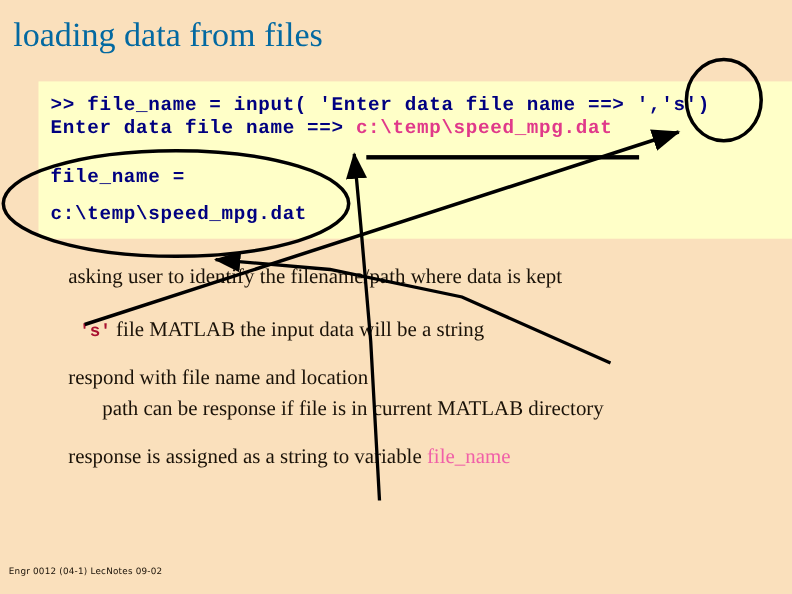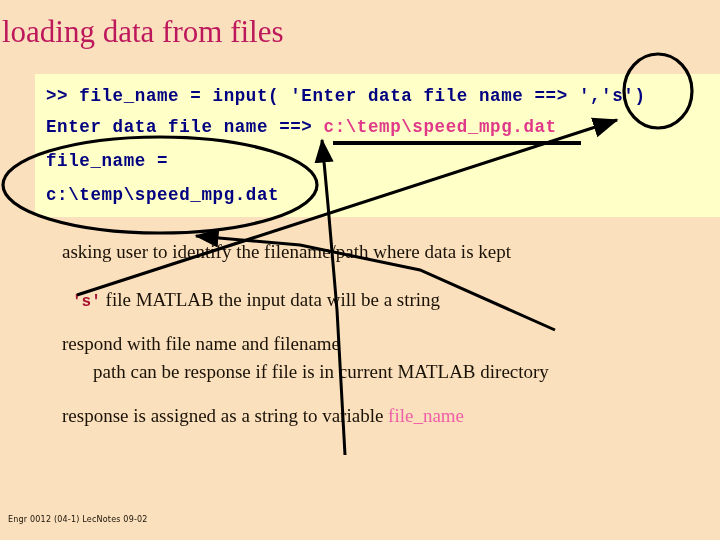--- a/index.html
+++ b/index.html
@@ -16,26 +16,26 @@
   #slide {
     position: relative;
     width: 720px;
     height: 540px;
     background: #fae0bc;
   }
 
   
   #slide-title {
     position: absolute;
-    left: 2px;
+    left: 12px;
     top: 14px;
     font-family: "Liberation Serif", serif;
     font-size: 31px;
     line-height: 36px;
-    color: #be185d;
+    color: #0369a1;
     white-space: nowrap;
   }
 
   
   #code-box {
     position: absolute;
     left: 35px;
     top: 74px;
     width: 685px;
     height: 143px;
@@ -46,21 +46,21 @@
     position: absolute;
     left: 11px;
     font-family: "Liberation Mono", "DejaVu Sans Mono", monospace;
     font-size: 17.5px;
     font-weight: bold;
     letter-spacing: 0.6px;
     color: #000080;
     white-space: pre;
   }
   #code-line-1 { top: 12px; }
-  #code-line-2 { top: 43px; }
+  #code-line-2 { top: 33px; }
   #code-line-3 { top: 77px; text-align: center; }
   #code-line-4 { top: 111px; }
   .code-path {
     color: #e0398a;
   }
   
   #response-underline {
     position: absolute;
     left: 298px;
     top: 67px;
@@ -133,21 +133,21 @@
 
     <div class="code-line" id="code-line-3">file_name =</div>
 
     <div class="code-line" id="code-line-4">c:\temp\speed_mpg.dat</div>
   </div>
 
   <div class="bullet" id="bullet-1">asking user to identify the filename/path where data is kept</div>
 
   <div class="bullet" id="bullet-2"><span class="mono-s">'s'</span><span> file MATLAB the input data will be a string</span></div>
 
-  <div class="bullet" id="bullet-3">respond with file name and filename</div>
+  <div class="bullet" id="bullet-3">respond with file name and location</div>
 
   <div class="bullet" id="bullet-4">path can be response if file is in current MATLAB directory</div>
 
   <div class="bullet" id="bullet-5"><span>response is assigned as a string to variable </span><span class="var-name">file_name</span></div>
 
   <svg id="annotations" viewBox="0 0 720 540">
     <defs>
       <marker id="arrowhead" markerWidth="9" markerHeight="9" refX="7.5" refY="3.2" orient="auto" markerUnits="strokeWidth">
         <path d="M0,0 L8,3.2 L0,6.4 Z" fill="#000000"></path>
       </marker>

